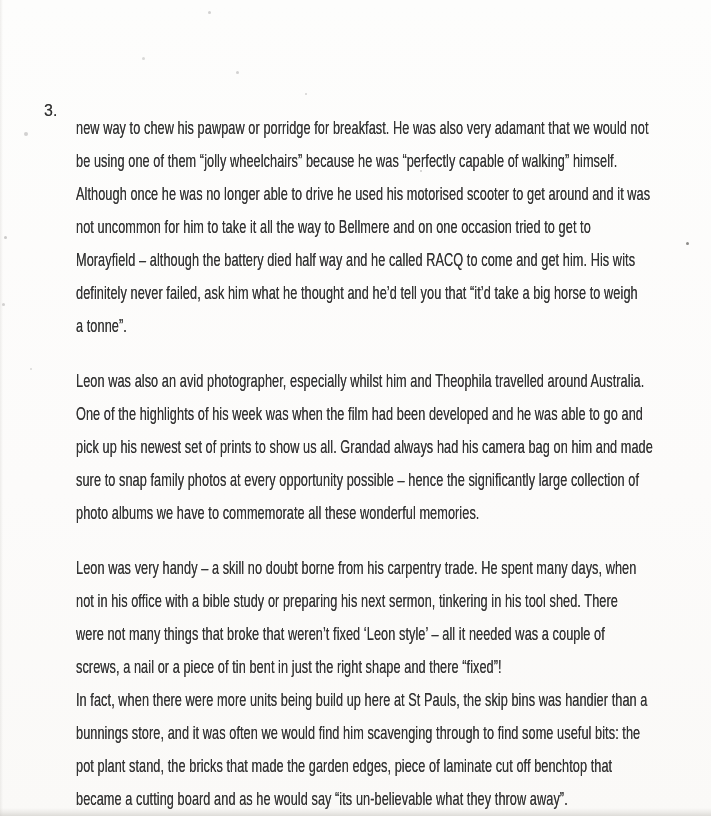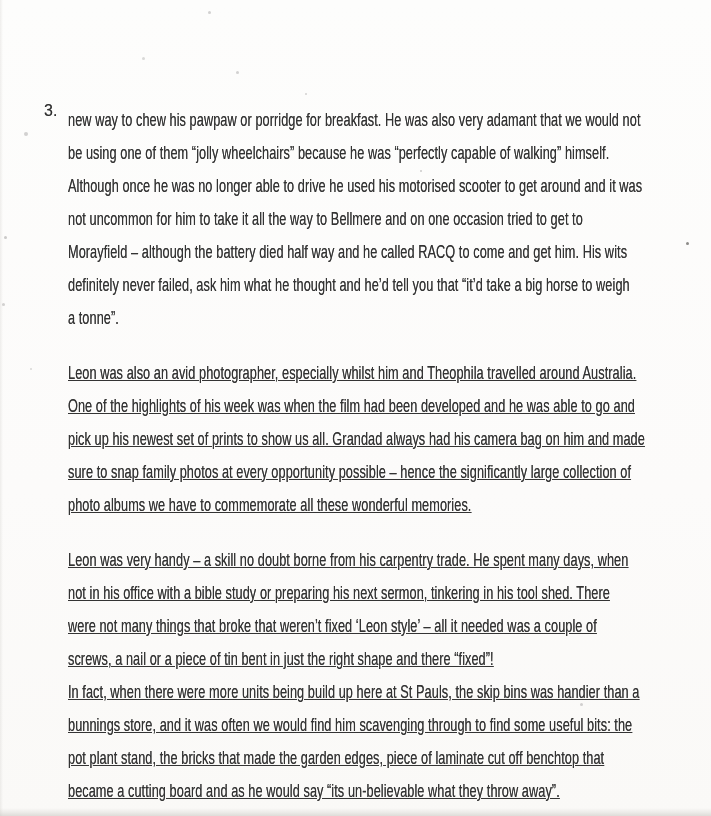--- a/index.html
+++ b/index.html
@@ -25,22 +25,22 @@
     color: #2e2e2e;
     text-shadow: 0 0 0.5px rgba(50,50,50,0.6);
   }
   .body-text {
     position: absolute;
     left: 68px;
     top: 103px;
     width: 600px;
     color: #343434;
   }
-  .paragraph { margin: 0; }
-  .paragraph + .paragraph { margin-top: 22px; text-decoration: underline; }
+  .paragraph { margin: 8px; }
+  .paragraph + .paragraph { margin-top: 22px; }
   .line {
     white-space: nowrap;
     font-size: 19px;
     line-height: 33px;
     height: 33px;
     letter-spacing: 0.1px;
     transform: scaleX(0.67);
     transform-origin: 0 50%;
     width: max-content;
     color: #333333;

